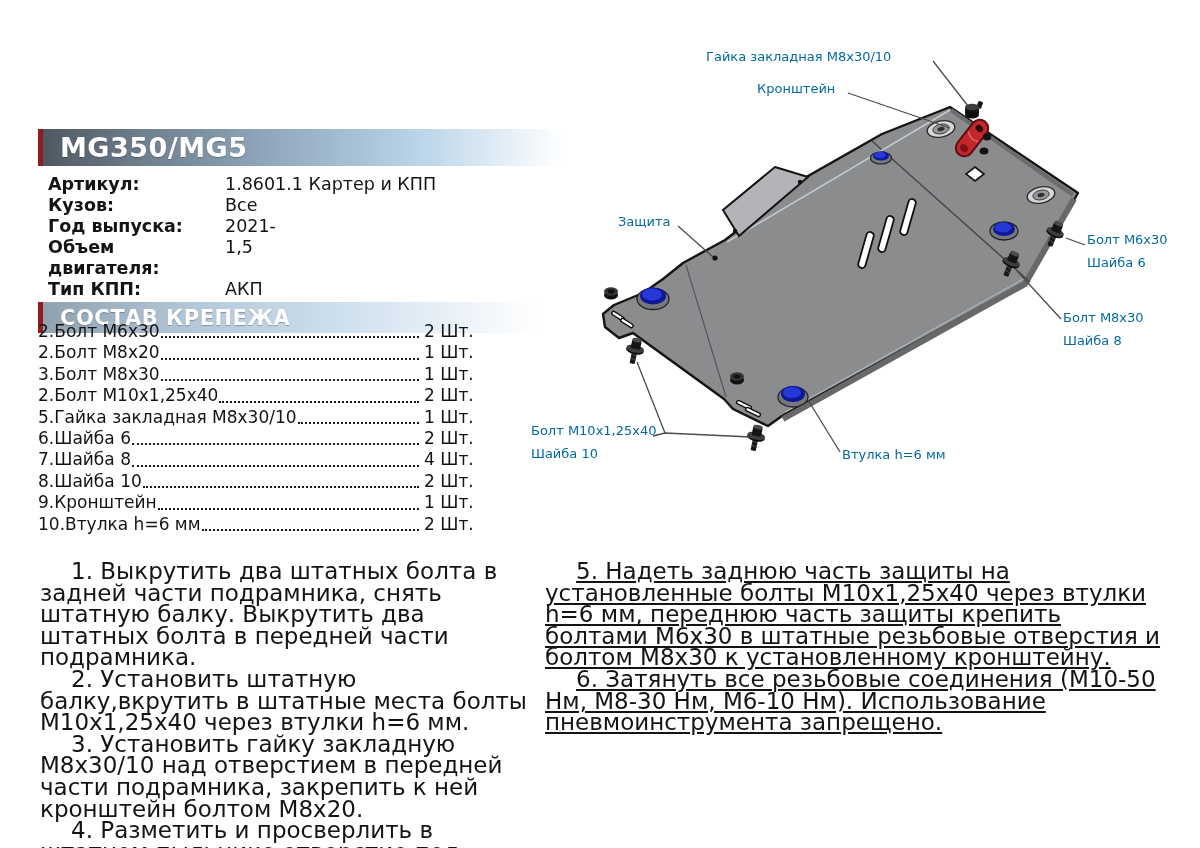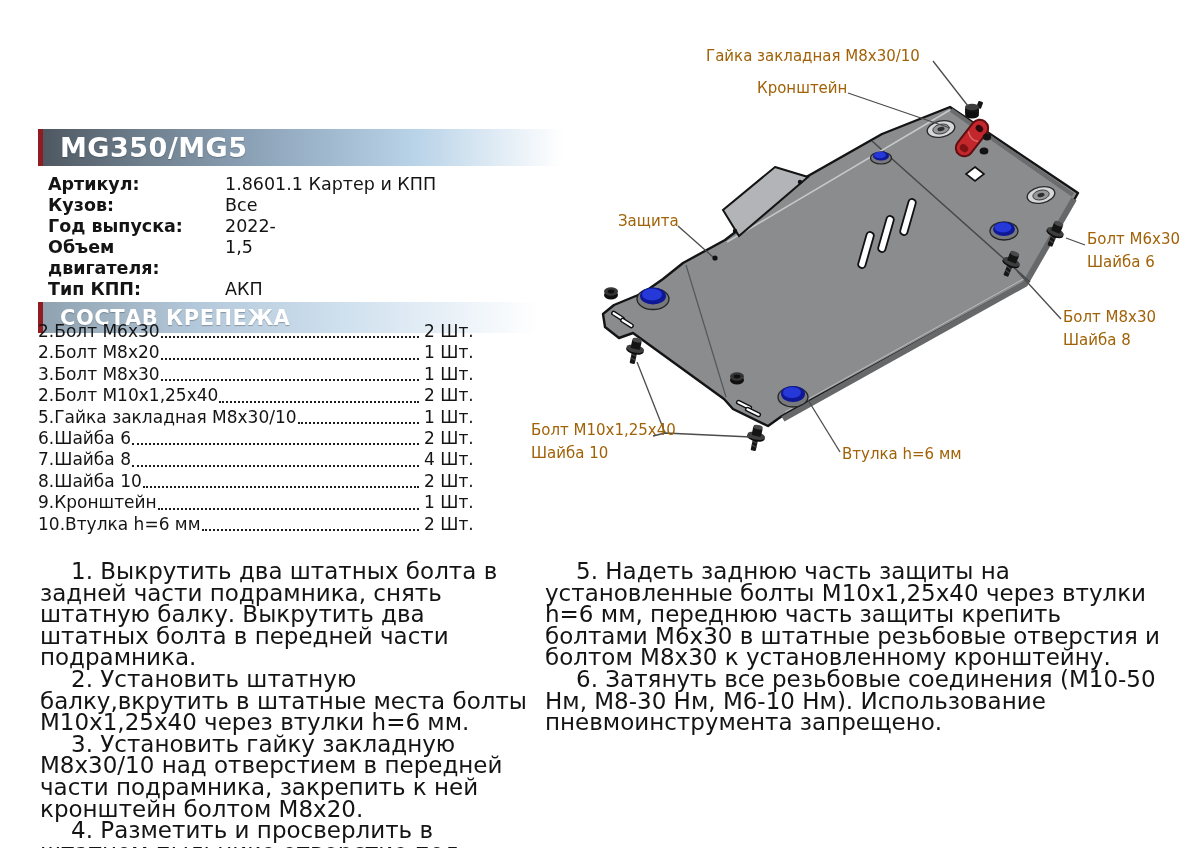--- a/index.html
+++ b/index.html
@@ -29,24 +29,24 @@
   .spec-label{font-weight:bold;width:177px;flex:0 0 177px;}
   
   .hw-list{position:absolute;left:38px;top:321px;width:438px;font-size:17px;}
   .hw-row{display:flex;height:21.4px;line-height:21.4px;}
   .hw-name{white-space:nowrap;}
   .hw-dots{flex:1;border-bottom:2px dotted #1c1c1c;align-self:flex-end;margin:0 5px 4px 1px;}
   .hw-qty{flex:0 0 52px;white-space:nowrap;}
   
   .instr-col{position:absolute;top:561px;font-size:23px;line-height:21.6px;}
   .instr-left{left:40px;width:499px;}
-  .instr-right{left:545px;width:620px;}
+  .instr-right{left:545px;width:620px;text-decoration:underline;}
   .instr-col p{margin:0;text-indent:1.35em;}
   
-  .dlabel{position:absolute;font-size:15px;line-height:23px;color:#a16207;white-space:nowrap;}
+  .dlabel{position:absolute;font-size:13px;line-height:23px;color:#0369a1;white-space:nowrap;}
   .diagram-svg{position:absolute;left:520px;top:10px;}
 </style>
 </head>
 <body>
 
 <div class="page">
 
   <div class="bar bar-model">
     <span class="bar-title">MG350/MG5</span>
   </div>
@@ -55,21 +55,21 @@
     <div class="spec-row">
       <span class="spec-label">Артикул:</span>
       <span class="spec-value">1.8601.1 Картер и КПП</span>
     </div>
     <div class="spec-row">
       <span class="spec-label">Кузов:</span>
       <span class="spec-value">Все</span>
     </div>
     <div class="spec-row">
       <span class="spec-label">Год выпуска:</span>
-      <span class="spec-value">2022-</span>
+      <span class="spec-value">2021-</span>
     </div>
     <div class="spec-row">
       <span class="spec-label">Объем двигателя:</span>
       <span class="spec-value">1,5</span>
     </div>
     <div class="spec-row">
       <span class="spec-label">Тип КПП:</span>
       <span class="spec-value">АКП</span>
     </div>
   </div>

